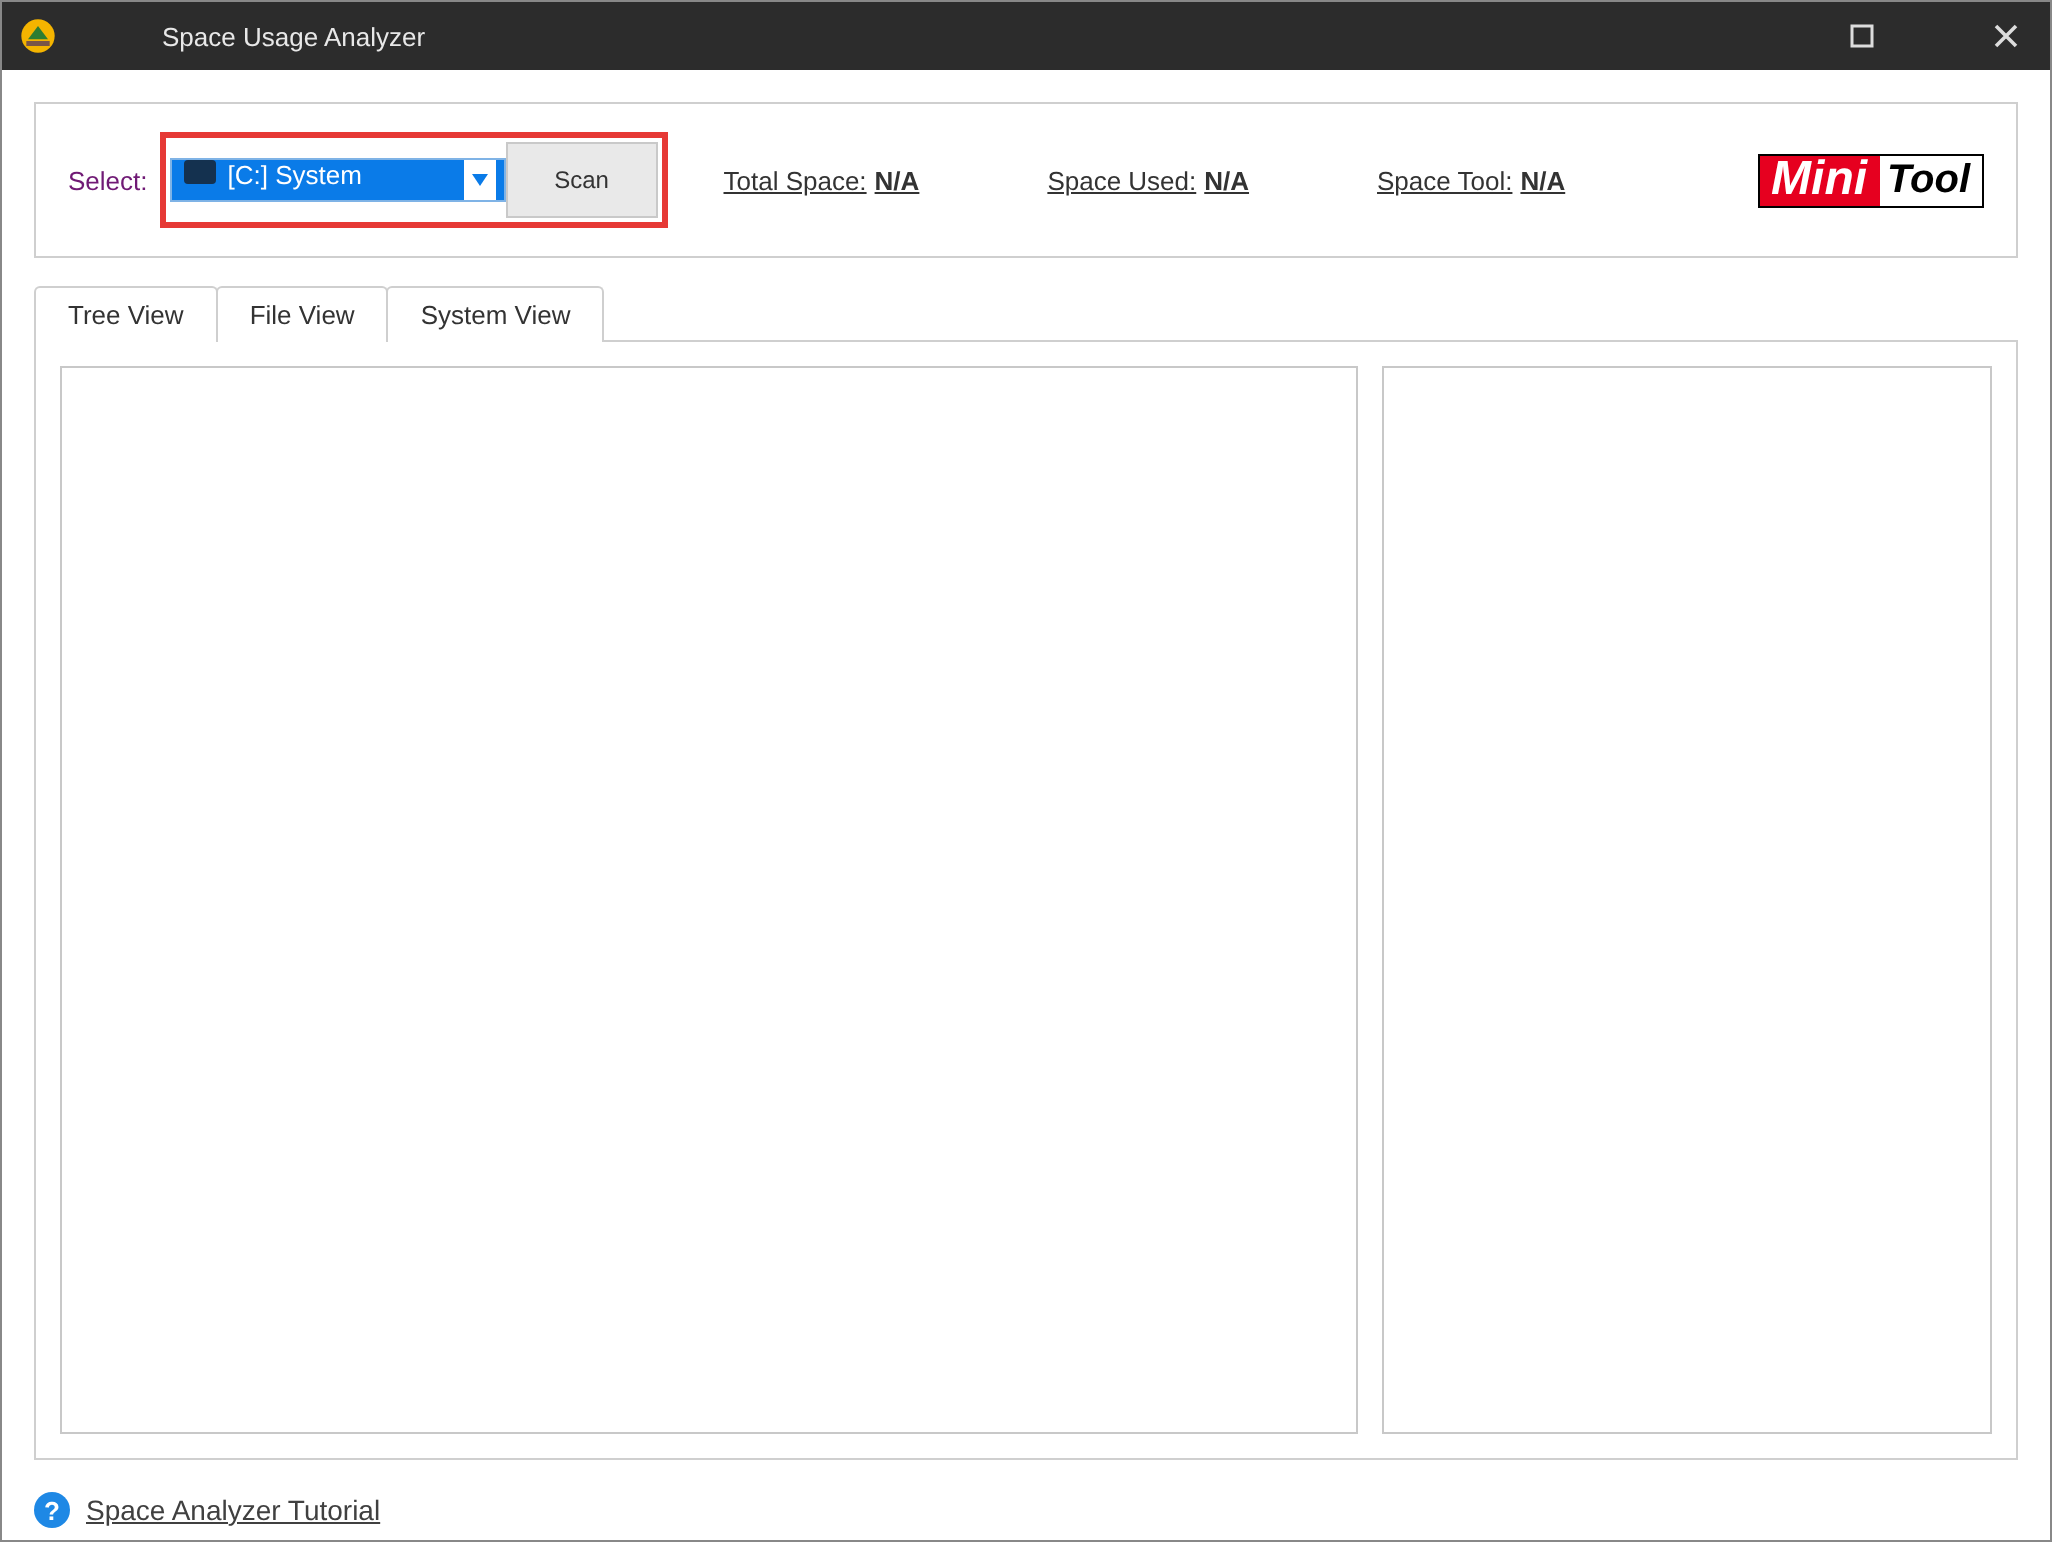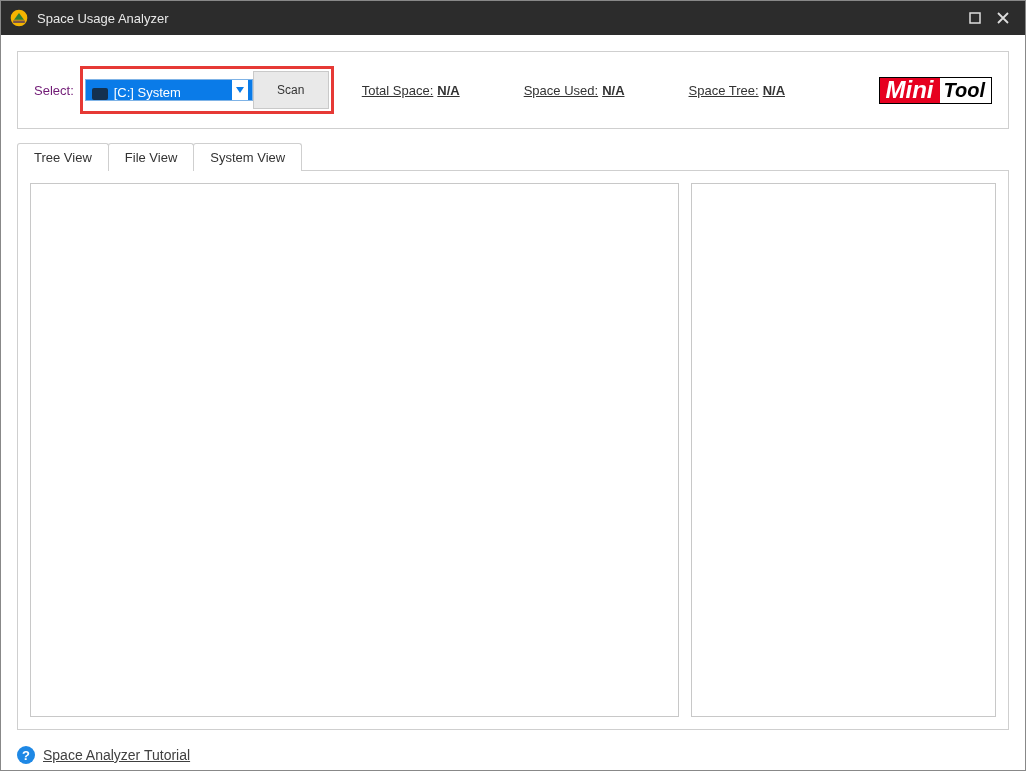--- a/index.html
+++ b/index.html
@@ -12,20 +12,21 @@
   overflow: hidden;
   border: 1px solid #888;
 }
 .titlebar {
   background: #2c2c2c;
   color: #e8e8e8;
   height: 34px;
   display: flex;
   align-items: center;
   padding: 0 8px;
+  gap: 44px;
 }
 .titlebar .app-icon {
   width: 20px; height: 20px;
   margin-right: 8px;
   display: flex; align-items: center; justify-content: center;
 }
 .titlebar .title-text { flex: 0 0 auto; font-size: 13px; }
 .titlebar .spacer { flex: 1; }
 .titlebar .win-btn {
   width: 28px; height: 28px;
@@ -49,21 +50,21 @@
   display: flex;
   align-items: center;
   gap: 0;
 }
 .drive-select {
   background: #0a7be8;
   color: #fff;
   height: 22px;
   width: 168px;
   display: flex;
-  align-items: flex-end;
+  align-items: flex-start;
   padding: 0 4px 0 6px;
   gap: 6px;
   border: 1px solid #7fb3e6;
   position: relative;
   cursor: pointer;
 }
 .drive-select .disk-icon {
   width: 16px; height: 12px;
   background: #14314f;
   border-radius: 2px;
@@ -208,21 +209,21 @@
 
     <div class="stat">
       <span>Total Space:</span>
       <span class="val">N/A</span>
     </div>
     <div class="stat" style="margin-left:60px">
       <span>Space Used:</span>
       <span class="val">N/A</span>
     </div>
     <div class="stat" style="margin-left:60px">
-      <span>Space Tree:</span>
+      <span>Space Tool:</span>
       <span class="val">N/A</span>
     </div>
 
     <span class="spacer"></span>
 
     <div class="logo">
       <span class="mini">Mini</span>
       <span class="tool">Tool</span>
     </div>
   </div>

